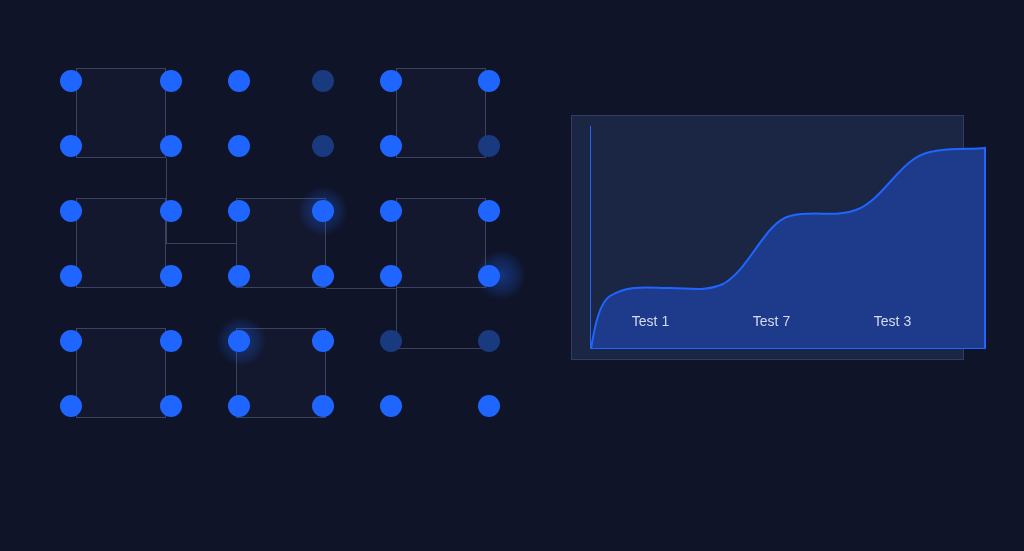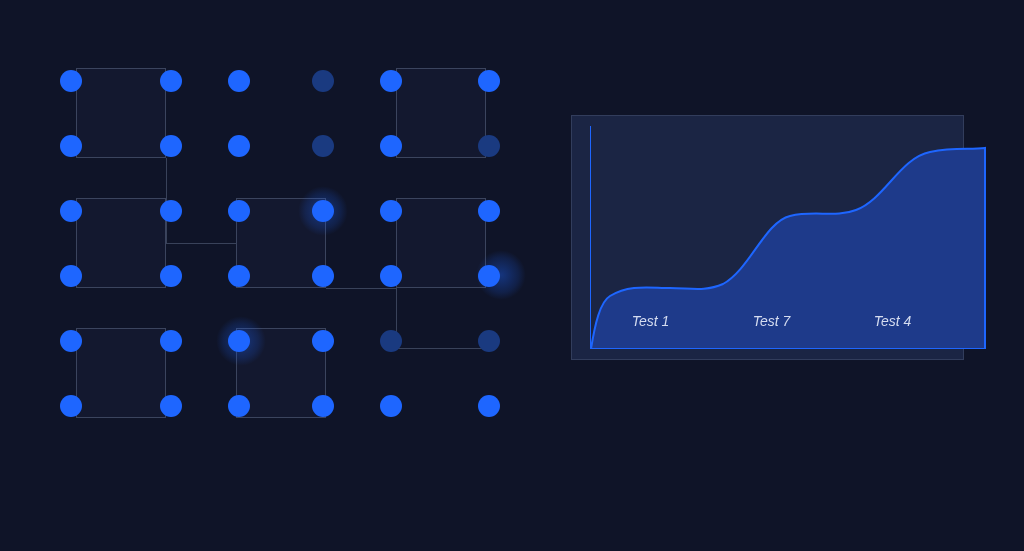--- a/index.html
+++ b/index.html
@@ -55,21 +55,20 @@
       background: rgba(120, 135, 165, 0.4);
     }
     .chart-container {
       position: absolute;
       right: 60px;
       top: 115px;
       width: 393px;
       height: 245px;
       background: #1b2544;
       border: 1px solid rgba(120, 135, 165, 0.25);
-      font-style: italic;
     }
     .chart-axis-v {
       position: absolute;
       left: 18px;
       top: 10px;
       bottom: 10px;
       width: 1px;
       background: #1e66ff;
     }
     .chart-axis-h {
@@ -180,15 +179,15 @@
              C 100,164 115,168 133,160
              C 160,145 175,98 200,92
              C 225,86 245,94 266,86
              C 295,75 310,34 340,28
              C 365,23 380,26 395,24
              L 395,225 Z" fill="#1e3a8a" stroke="#1e66ff" stroke-width="2"></path>
   </svg>
   <div class="chart-labels">
     <div class="chart-label">Test 1</div>
     <div class="chart-label">Test 7</div>
-    <div class="chart-label">Test 4</div>
+    <div class="chart-label">Test 3</div>
   </div>
 </div>
 
 </body></html>

